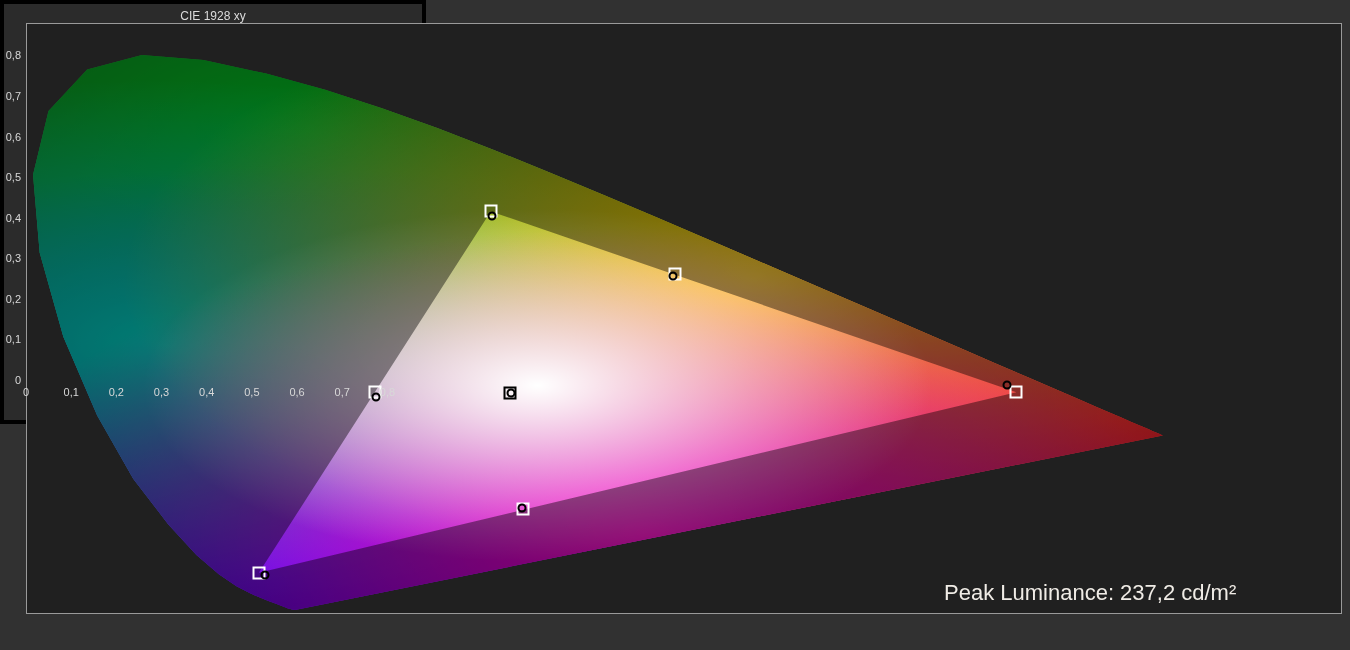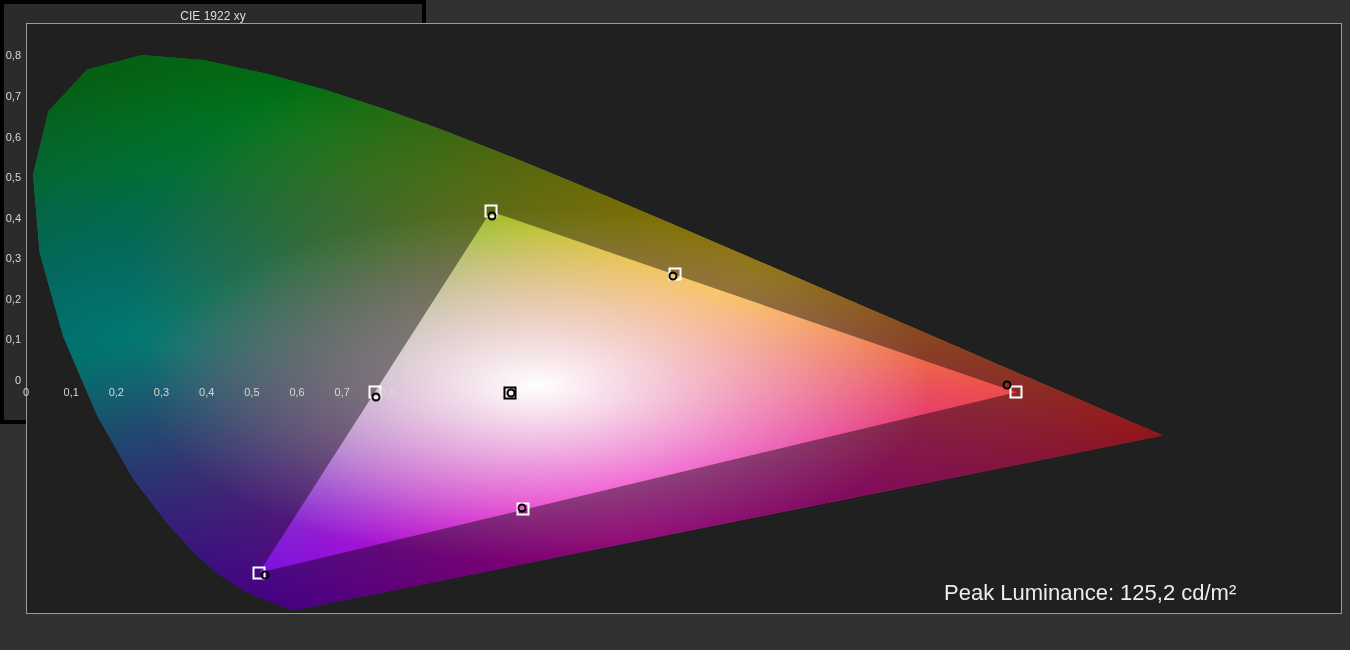--- a/index.html
+++ b/index.html
@@ -235,21 +235,21 @@
         <div class="tick-x" style="left: 236px; top: 189px; height: 5px;"></div>
         <div class="axis-x-label" style="left: 257px; top: 195px; font-size: 11px;">Magenta</div>
         <div class="tick-x" style="left: 278px; top: 189px; height: 5px;"></div>
         <div class="axis-x-label" style="left: 299px; top: 195px; font-size: 11px;">Yellow</div>
         <div class="tick-x" style="left: 320px; top: 189px; height: 5px;"></div>
         <div class="axis-x-label" style="left: 341px; top: 195px; font-size: 11px;">100W</div>
       </div>
   </div>
 
   <div id="cie-panel">
-    <div id="cie-title">CIE 1922 xy</div>
+    <div id="cie-title">CIE 1928 xy</div>
     <div id="cie-plot">
       <svg id="cie-svg" width="100%" height="100%" viewBox="0 0 100 100" preserveAspectRatio="none">
           <defs>
             <clipPath id="horseshoe" clipPathUnits="userSpaceOnUse">
               <polygon points="20.482,99.432 20.471,99.432 20.447,99.443 20.424,99.443 20.388,99.455 20.353,99.455 20.306,99.455 20.247,99.455 20.165,99.420 20.035,99.341 19.871,99.216 19.635,99.023 19.341,98.761 18.953,98.432 18.424,97.989 17.765,97.420 16.941,96.625 15.941,95.466 14.600,93.432 12.894,90.136 10.741,84.920 8.082,77.193 5.341,66.477 2.765,53.102 0.965,38.818 0.459,25.591 1.635,14.750 4.576,7.727 8.741,5.250 13.435,6.114 18.200,8.420 22.694,11.182 27.012,14.284 31.271,17.693 35.482,21.330 39.682,25.125 43.894,29.034 48.082,33.000 52.247,36.966 56.329,40.886 60.294,44.705 64.094,48.364 67.671,51.795 70.929,54.943 73.765,57.670 76.259,60.068 78.329,62.045 80.012,63.670 81.353,64.966 82.424,65.989 83.282,66.818 84.000,67.511 84.588,68.080 85.059,68.523 85.412,68.864 85.682,69.125 85.882,69.318 86.012,69.443 86.118,69.545 86.200,69.625 86.282,69.705 86.353,69.773 86.400,69.818 86.424,69.841 86.435,69.852"></polygon>
             </clipPath>
             <radialGradient id="gGreen" gradientUnits="userSpaceOnUse" cx="21.176470588235293" cy="18.181818181818187" r="78">
               <stop offset="0%" stop-color="#00cc22" stop-opacity="1"></stop>
               <stop offset="100%" stop-color="#00cc22" stop-opacity="0"></stop>
             </radialGradient>
@@ -322,15 +322,15 @@
         <div class="axis-y-label" style="left: 0px; width: 21px; top: 298.864px;">0,2</div>
         <div class="axis-y-label" style="left: 0px; width: 21px; top: 258.295px;">0,3</div>
         <div class="axis-y-label" style="left: 0px; width: 21px; top: 217.727px;">0,4</div>
         <div class="axis-y-label" style="left: 0px; width: 21px; top: 177.159px;">0,5</div>
         <div class="axis-y-label" style="left: 0px; width: 21px; top: 136.591px;">0,6</div>
         <div class="axis-y-label" style="left: 0px; width: 21px; top: 96.0227px;">0,7</div>
         <div class="axis-y-label" style="left: 0px; width: 21px; top: 55.4545px;">0,8</div>
       </div>
   </div>
 
-  <div id="peak-luminance">Peak Luminance: 125,2 cd/m²</div>
+  <div id="peak-luminance">Peak Luminance: 237,2 cd/m²</div>
 
 </div>
 
 </body></html>

